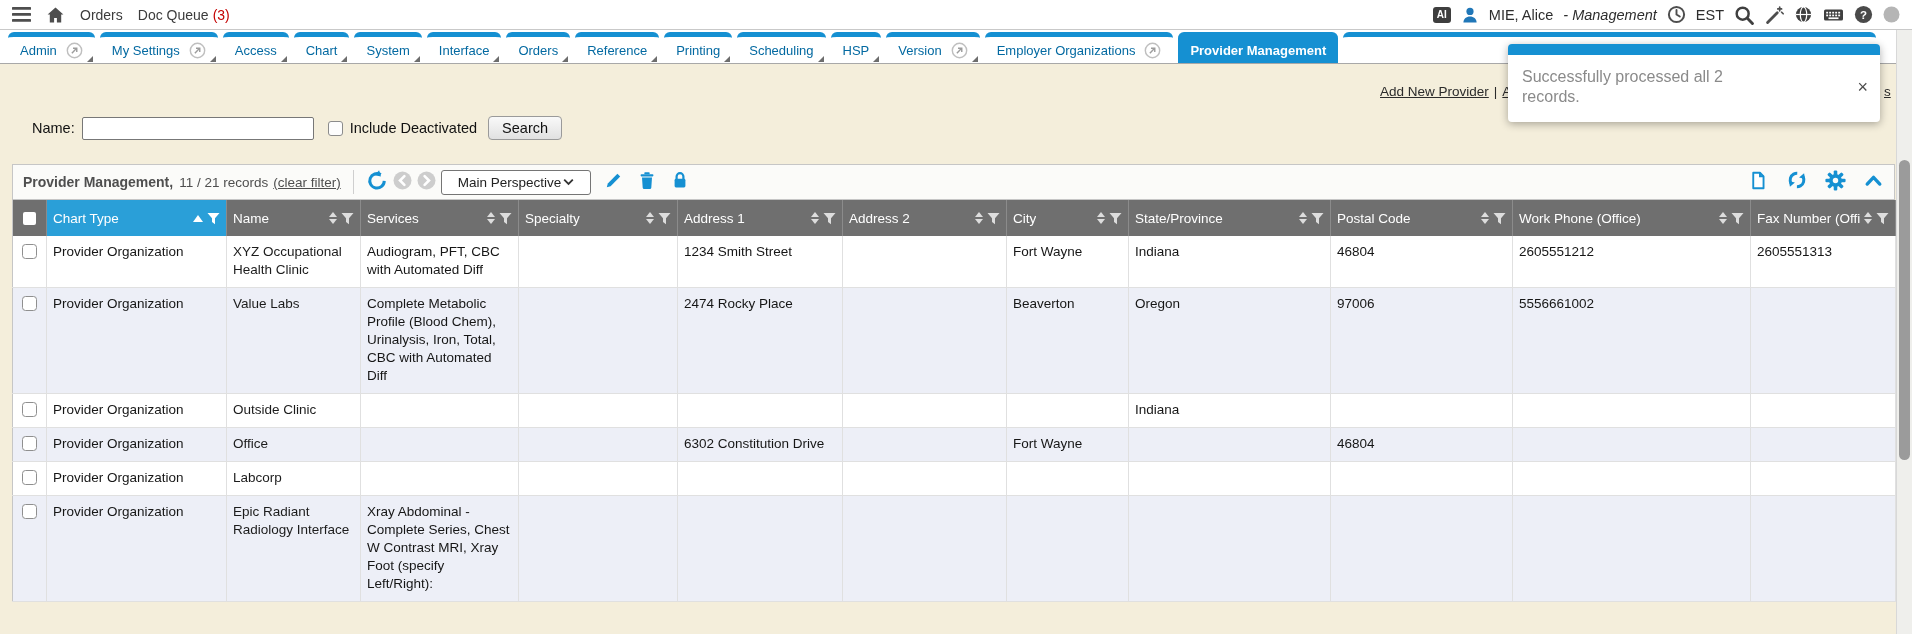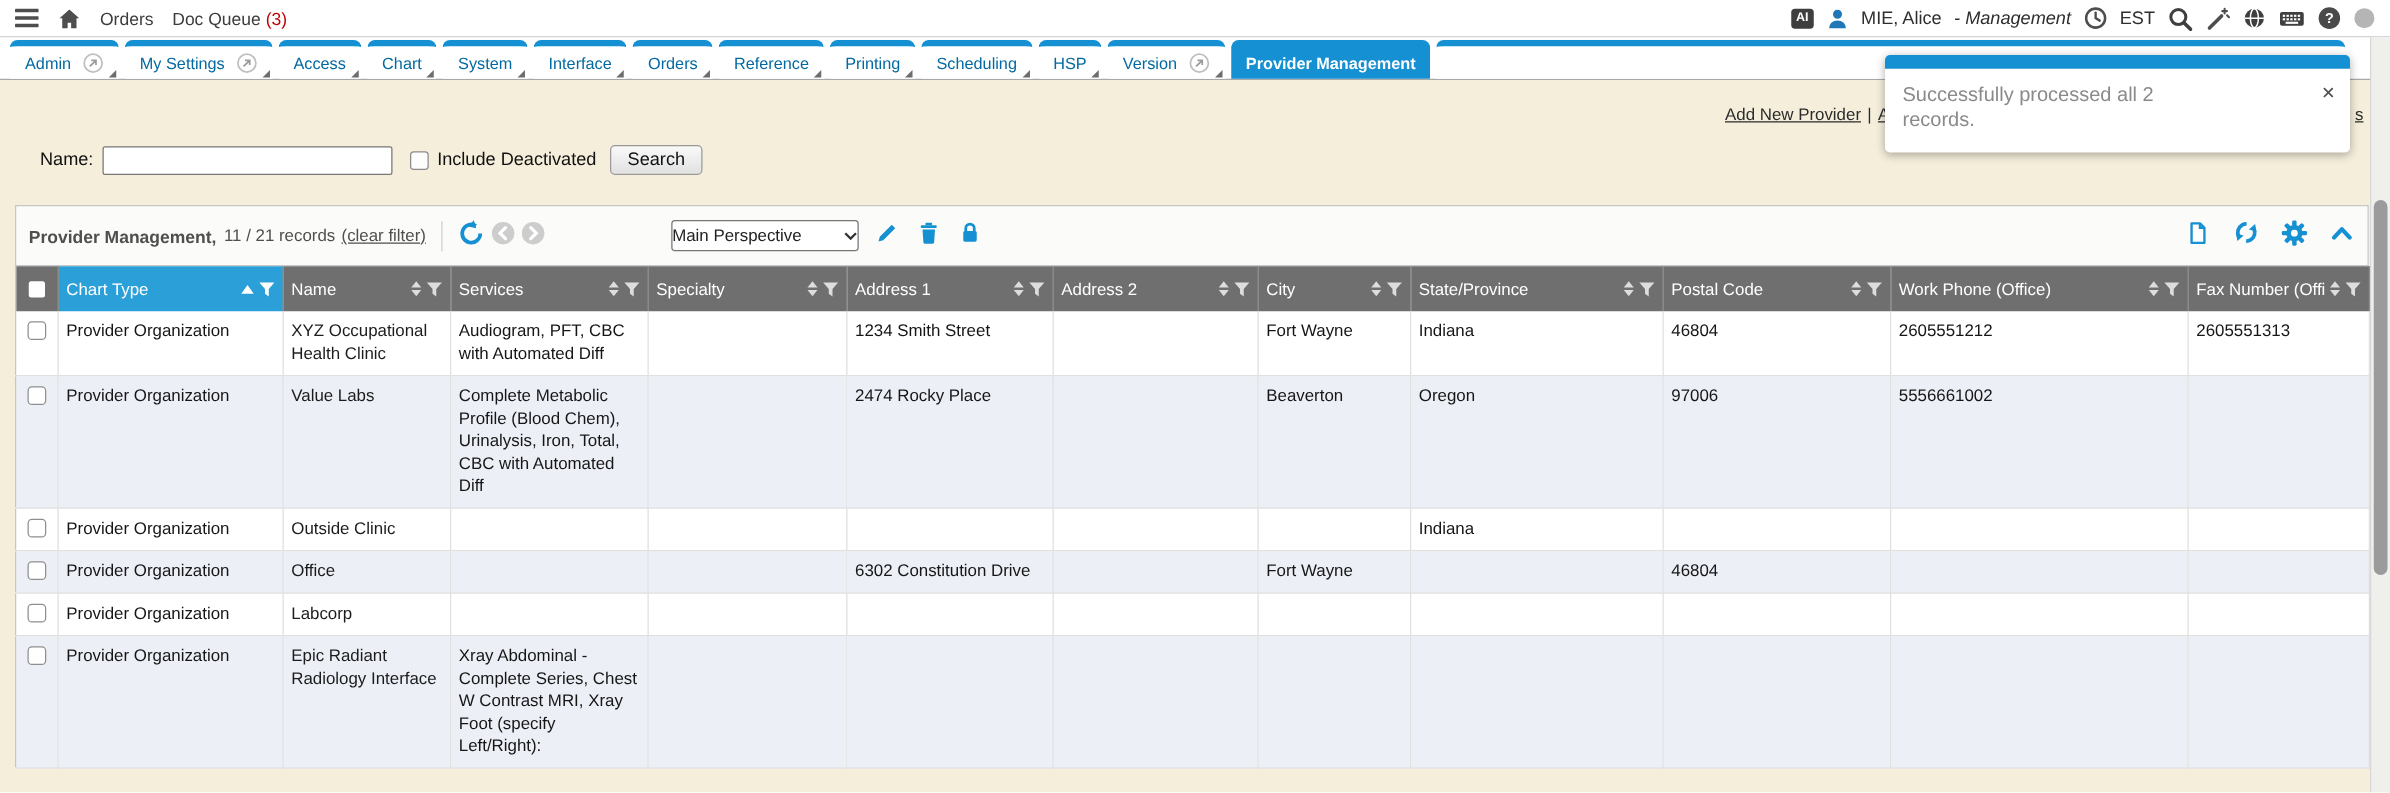--- a/index.html
+++ b/index.html
@@ -50,30 +50,30 @@
   .name-input{width:232px;height:23px;border:1px solid #777;border-radius:2px;
               margin-left:7px;background:#fff;font:13.5px "Liberation Sans",sans-serif;padding:0 4px}
   .cb{width:15px;height:15px;border:1.5px solid #8b8b8b;border-radius:3px;
       background:#fdfdfd;margin:0 7px 0 14px;flex:none}
   .search-btn{margin-left:11px;padding:3px 13px;font:14.5px "Liberation Sans",sans-serif;
       color:#111;border:1px solid #9a9a9a;border-radius:4px;
       background:linear-gradient(#f9f9f9,#e1e1e1);cursor:pointer}
 
   
   .grid{position:absolute;top:100px;left:12px;width:1883px}
-  .grid-toolbar{height:49px;background:#fbfbf9;border:1px solid #c6c6c6;
+  .grid-toolbar{height:36px;background:#fbfbf9;border:1px solid #c6c6c6;
       display:flex;align-items:center;padding:0 10px}
   .g-title{font-size:14px;font-weight:bold;color:#4f4f4f;white-space:nowrap}
   .g-records{font-size:13.5px;color:#4f4f4f;margin-left:6px;white-space:nowrap}
   .g-clear{font-size:13.5px;color:#4f4f4f;text-decoration:underline;margin-left:5px;cursor:pointer;white-space:nowrap}
   .g-divider{width:1px;height:24px;background:#cfcfcf;margin:0 12px}
   .nav-ic{margin-right:5px;flex:none;cursor:pointer}
-  .perspective{margin-left:96px;width:150px;height:25px;border:1px solid #757575;
+  .perspective{width:150px;height:25px;border:1px solid #757575;
       border-radius:3px;background:#fff;display:flex;align-items:center;
-      justify-content:space-between;padding:0 0;font-size:13.5px;color:#222;cursor:pointer}
+      justify-content:space-between;padding:0 16px;font-size:13.5px;color:#222;cursor:pointer}
   .tool-ic{margin-left:13px;flex:none;cursor:pointer}
   .g-spacer{flex:1}
   .right-ic{margin-left:17px;flex:none;cursor:pointer}
 
   table{border-collapse:collapse;table-layout:fixed;width:1883px;background:#fff;
         border:1px solid #c6c6c6;border-top:none}
   thead th{background:var(--header-gray);height:36px;padding:0 6px;
       border-right:1px solid #8b8b8b;vertical-align:middle;cursor:pointer}
   thead th.sorted{background:var(--sorted-blue)}
   .thin{display:flex;align-items:center;justify-content:space-between;gap:4px}
@@ -95,21 +95,21 @@
       line-height:18px;overflow:hidden}
   tbody tr.alt{background:var(--alt-row)}
   .clink{color:#1c1c1c;cursor:pointer}
   .rcb{display:block;margin:1px auto 0;width:15px;height:15px;border:1.5px solid #8f8f8f;
       border-radius:3.5px;background:#fff;cursor:pointer}
 
   
   .toast{position:absolute;top:44px;left:1508px;width:372px;z-index:40;background:#fff;
       border-radius:4px;box-shadow:0 2px 8px rgba(0,0,0,.32)}
   .toast-bar{height:11px;background:var(--accent);border-radius:4px 4px 0 0}
-  .toast-body{display:flex;align-items:flex-start;padding:12px 12px 15px 14px}
+  .toast-body{display:flex;align-items:center;padding:12px 12px 15px 14px}
   .toast-msg{width:240px;font-size:16px;line-height:20px;color:#8a8a8a}
   .toast-close{margin-left:auto;color:#4d4d4d;font-size:18px;line-height:14px;cursor:pointer}
 
   
   .scrollbar{position:absolute;top:30px;right:0;bottom:0;width:16px;background:#efefec;
       border-left:1px solid #d8d8d8;z-index:30}
   .thumb{position:absolute;top:130px;left:2px;width:11px;height:300px;background:#9b9b9b;border-radius:6px}
 </style>
 </head>
 <body>
@@ -254,20 +254,27 @@
       <span class="tlabel">HSP</span>
       <i class="corner"></i>
     </div>
     <div class="tab">
       <span class="tlabel">Version</span>
       <svg class="ext" width="17" height="17" viewBox="0 0 18 18">
         <circle cx="9" cy="9" r="7.6" fill="none" stroke="#bfbfbf" stroke-width="1.5"></circle>
         <path d="M6.2 11.8 11 7M7.4 6.6h4v4" fill="none" stroke="#9c9c9c" stroke-width="1.5"></path>
       </svg>
       <i class="corner"></i>
+    </div>
+    <div class="tab">
+      <span class="tlabel">Employer Organizations</span>
+      <svg class="ext" width="17" height="17" viewBox="0 0 18 18">
+        <circle cx="9" cy="9" r="7.6" fill="none" stroke="#bfbfbf" stroke-width="1.5"></circle>
+        <path d="M6.2 11.8 11 7M7.4 6.6h4v4" fill="none" stroke="#9c9c9c" stroke-width="1.5"></path>
+      </svg>
     </div>
     <div class="tab active">
       <span class="tlabel">Provider Management</span>
     </div>
     <div class="tab partial">
       <span class="tlabel"></span>
     </div>
   </nav>
 
 <main class="content">

